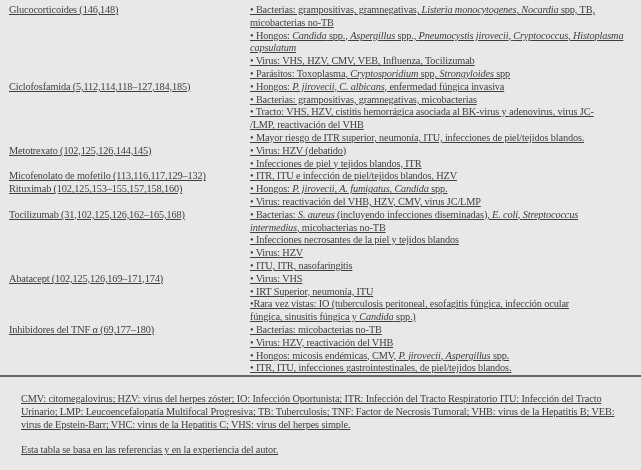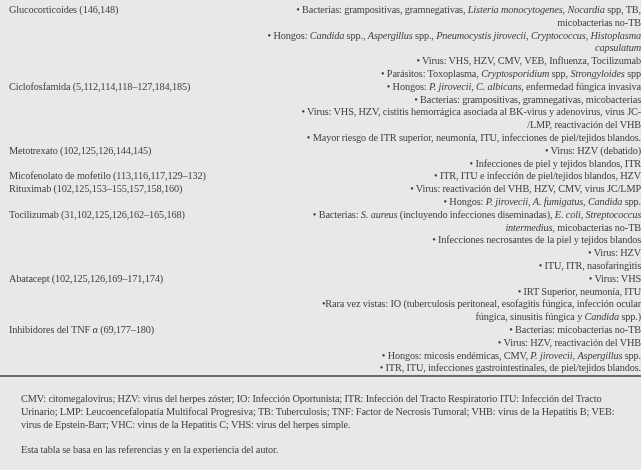--- a/index.html
+++ b/index.html
@@ -4,30 +4,31 @@
 <style>
   html,body{margin:0;padding:0;background:#fff;}
   .page{
     position:relative;
     width:641px;height:470px;
     background:var(--background,#e8e8e8);
     color:var(--text,#3f3f3f);
     font-family:"Liberation Serif","DejaVu Serif",serif;
     overflow:hidden;
     box-sizing:border-box;
+    text-decoration:underline;
   }
   .drug-table{padding-top:4px;}
   .row{display:flex;align-items:flex-start;}
   .cell-drug{
     flex:0 0 250px;width:250px;box-sizing:border-box;
     padding-left:9px;
     font-size:10.3px;line-height:12.8px;letter-spacing:-0.15px;
     white-space:nowrap;
   }
-  .cell-inf{flex:1;min-width:0;text-align:right;}
+  .cell-inf{flex:1;min-width:0;}
   .item{
     font-size:10.3px;line-height:12.8px;letter-spacing:-0.15px;
     white-space:pre;
   }
   .item em{font-style:italic;}
   .footnote{
     box-sizing:border-box;
     border-top:2px solid var(--border,#6a6a6a);
     border-bottom:2px solid var(--border,#6a6a6a);
     padding:3px 9px 4px 9px;
@@ -49,43 +50,43 @@
 capsulatum</em></div>
           <div class="item"><span>• Virus: VHS, HZV, CMV, VEB, Influenza, Tocilizumab</span></div>
           <div class="item"><span>• Parásitos: Toxoplasma, </span><em>Cryptosporidium</em><span> spp, </span><em>Strongyloides</em><span> spp</span></div>
         </div>
       </div>
       <div class="row">
         <div class="cell-drug">Ciclofosfamida (5,112,114,118–127,184,185)</div>
         <div class="cell-inf">
           <div class="item"><span>• Hongos: </span><em>P. jirovecii</em><span>, </span><em>C. albicans</em><span>, enfermedad fúngica invasiva</span></div>
           <div class="item"><span>• Bacterias: grampositivas, gramnegativas, micobacterias</span></div>
-          <div class="item"><span>• Virus: VHS, HZV, cistitis hemorrágica asociada al BK-virus y adenovirus, virus JC-
+          <div class="item"><span>• Tracto: VHS, HZV, cistitis hemorrágica asociada al BK-virus y adenovirus, virus JC-
 /LMP, reactivación del VHB</span></div>
           <div class="item"><span>• Mayor riesgo de ITR superior, neumonía, ITU, infecciones de piel/tejidos blandos.</span></div>
         </div>
       </div>
       <div class="row">
         <div class="cell-drug">Metotrexato (102,125,126,144,145)</div>
         <div class="cell-inf">
           <div class="item"><span>• Virus: HZV (debatido)</span></div>
           <div class="item"><span>• Infecciones de piel y tejidos blandos, ITR</span></div>
         </div>
       </div>
       <div class="row">
         <div class="cell-drug">Micofenolato de mofetilo (113,116,117,129–132)</div>
         <div class="cell-inf">
           <div class="item"><span>• ITR, ITU e infección de piel/tejidos blandos, HZV</span></div>
         </div>
       </div>
       <div class="row">
         <div class="cell-drug">Rituximab (102,125,153–155,157,158,160)</div>
         <div class="cell-inf">
+          <div class="item"><span>• Hongos: </span><em>P. jirovecii</em><span>, </span><em>A. fumigatus</em><span>, </span><em>Candida</em><span> spp.</span></div>
           <div class="item"><span>• Virus: reactivación del VHB, HZV, CMV, virus JC/LMP</span></div>
-          <div class="item"><span>• Hongos: </span><em>P. jirovecii</em><span>, </span><em>A. fumigatus</em><span>, </span><em>Candida</em><span> spp.</span></div>
         </div>
       </div>
       <div class="row">
         <div class="cell-drug">Tocilizumab (31,102,125,126,162–165,168)</div>
         <div class="cell-inf">
           <div class="item"><span>• Bacterias: </span><em>S. aureus</em><span> (incluyendo infecciones diseminadas), </span><em>E. coli</em><span>, </span><em>Streptococcus
 intermedius</em><span>, micobacterias no-TB</span></div>
           <div class="item"><span>• Infecciones necrosantes de la piel y tejidos blandos</span></div>
           <div class="item"><span>• Virus: HZV</span></div>
           <div class="item"><span>• ITU, ITR, nasofaringitis</span></div>

